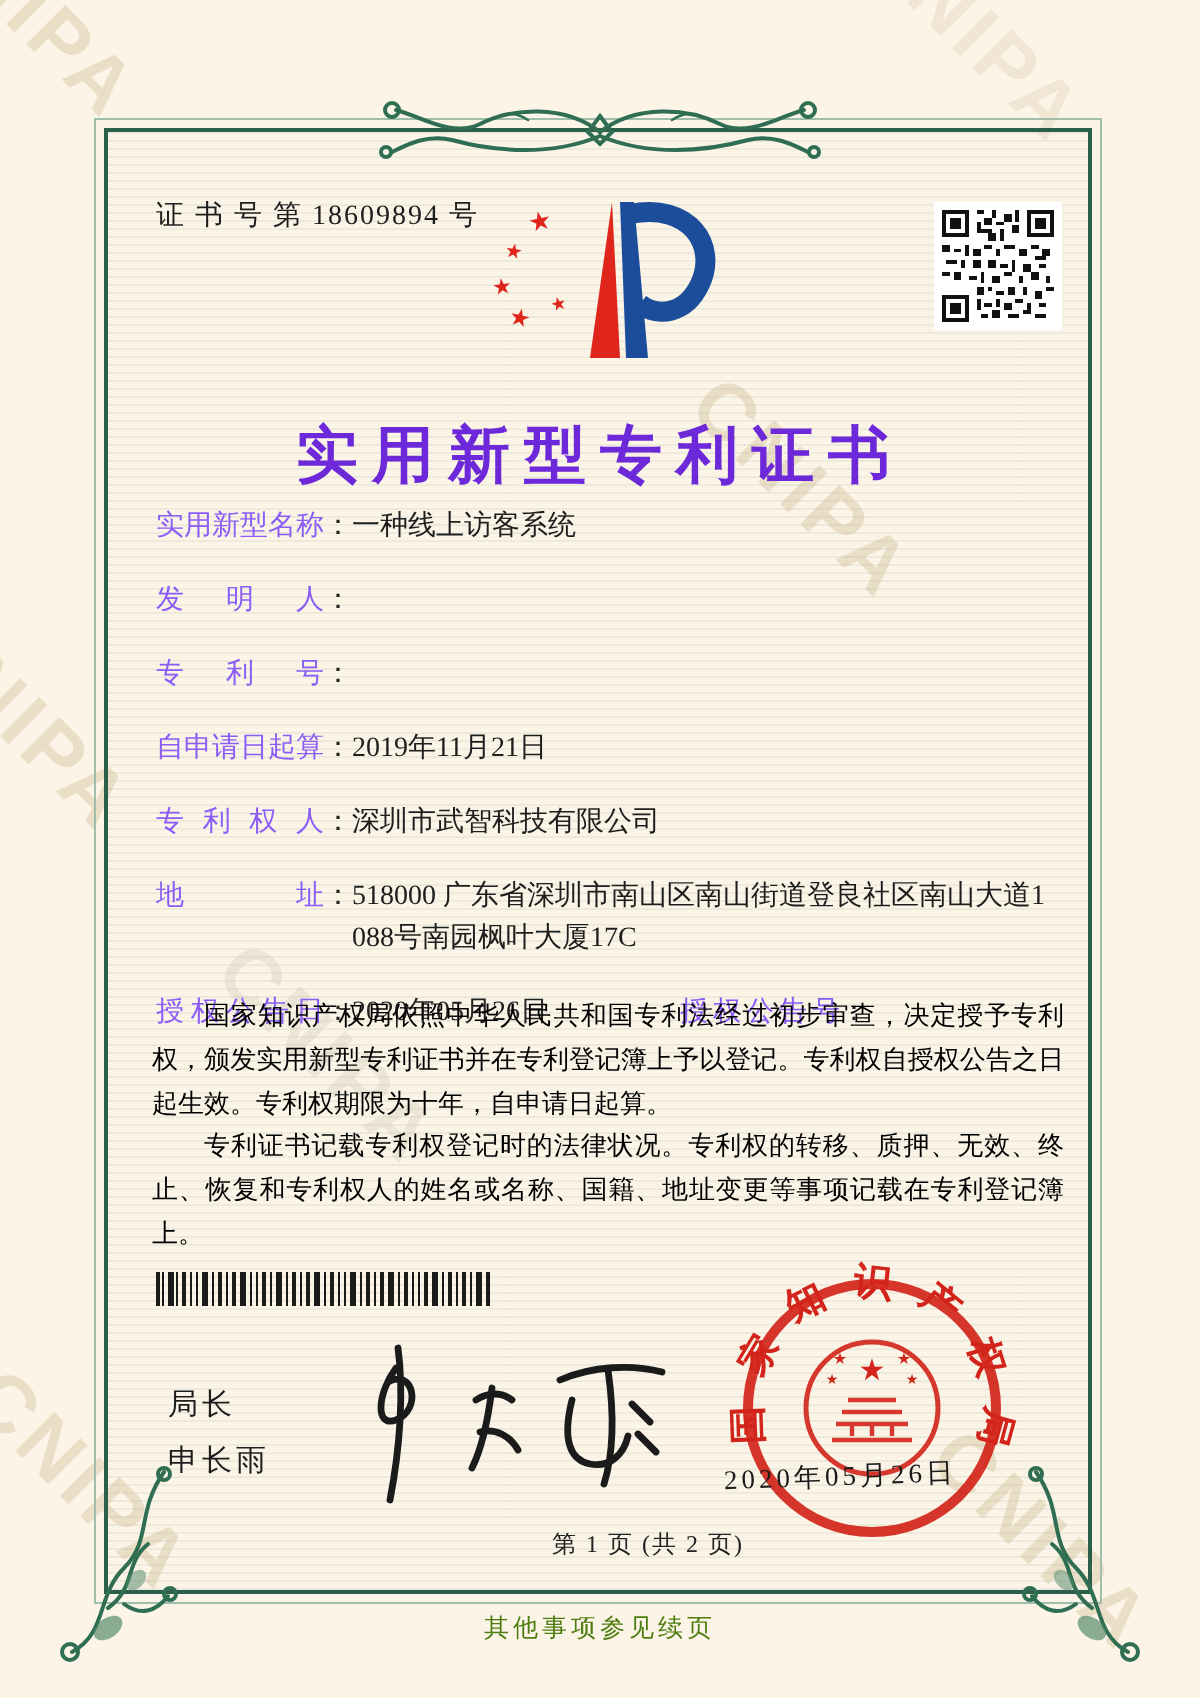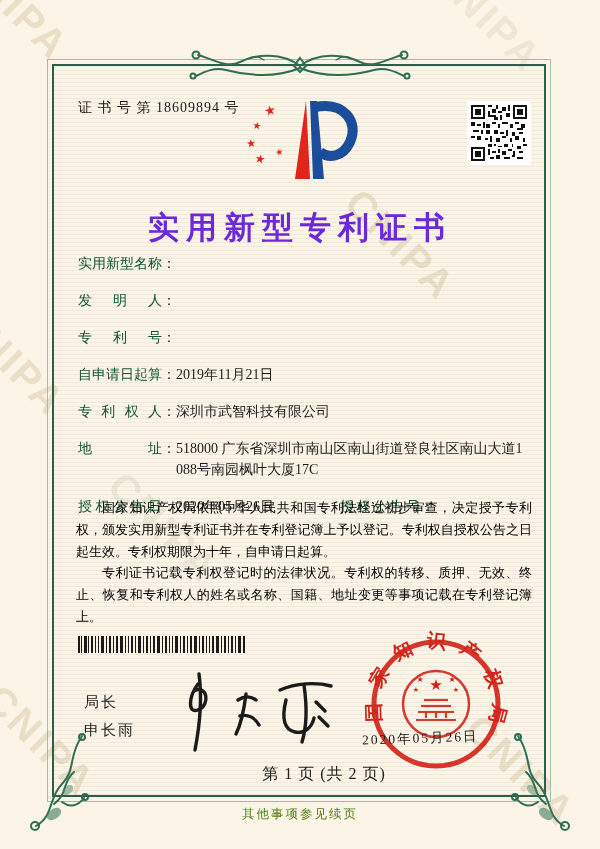--- a/index.html
+++ b/index.html
@@ -45,21 +45,21 @@
   }
   .qr svg { width:100%; height:100%; }
   .title {
     position:absolute; left:0; right:0; top:183px; text-align:center;
     font-size:31px; font-weight:bold; letter-spacing:7px; color:#6d28d9;margin-top:24px;
   }
   .fields { position:absolute; left:78px; right:70px; top:253px; font-size:14px; }
   .frow { display:flex; margin-bottom:16px; line-height:21px; }
   .lbl {
     display:inline-block; width:84px; flex:none;
-    text-align:justify; text-align-last:justify; color:#14532d;
+    text-align:justify; text-align-last:justify; color:#8b5cf6;
   }
   .colon { flex:none; }
   .val { flex:1; color:#1d1d1d; }
   .grant-pair2 { margin-left:34px; display:flex; }
   .grant-pair2 .lbl { width:80px;margin-left:32px; }
 
   .paras {
     position:absolute; left:76px; right:68px; top:497px;
     font-size:13px; line-height:1.68; color:#000000; text-align:justify;
   }
@@ -74,21 +74,21 @@
   .seal { position:absolute; left:360px; top:630px; width:152px; height:152px; z-index:5; }
   .seal svg { position:absolute; inset:0; }
   .seal-text { font-size:19px; letter-spacing:13px; fill:#d2241a; font-weight:bold; }
   .seal-date {
     position:absolute; left:2px; top:99px; width:150px;
     font-size:13.5px; color:#1a1a1a; letter-spacing:2px;
     transform:rotate(-2deg); white-space:nowrap;
   }
   .page-note {
     position:absolute; left:0; right:0; top:764px; text-align:center;
-    font-size:16px; letter-spacing:1px; color:#222;padding-left:48px;
+    font-size:12px; letter-spacing:1px; color:#222;padding-left:48px;
   }
   .cont-note {
     position:absolute; left:0; right:0; top:806px; text-align:center;
     font-size:12.5px; letter-spacing:2px; color:#4d7c0f;
   }
   .green { stroke:#2f6e52; fill:none; stroke-width:2; stroke-linecap:round; }
 </style>
 </head>
 <body>
 
@@ -239,20 +239,21 @@
         </g>
       </svg>
     </div>
 
     <div class="title">实用新型专利证书</div>
 
     <div class="fields">
       <div class="frow">
         <span class="lbl">实用新型名称</span>
           <span class="colon">：</span>
+        <span class="val">一种线上访客系统</span>
       </div>
       <div class="frow">
         <span class="lbl">发明人</span>
           <span class="colon">：</span>
       </div>
       <div class="frow">
         <span class="lbl">专利号</span>
           <span class="colon">：</span>
       </div>
       <div class="frow">

